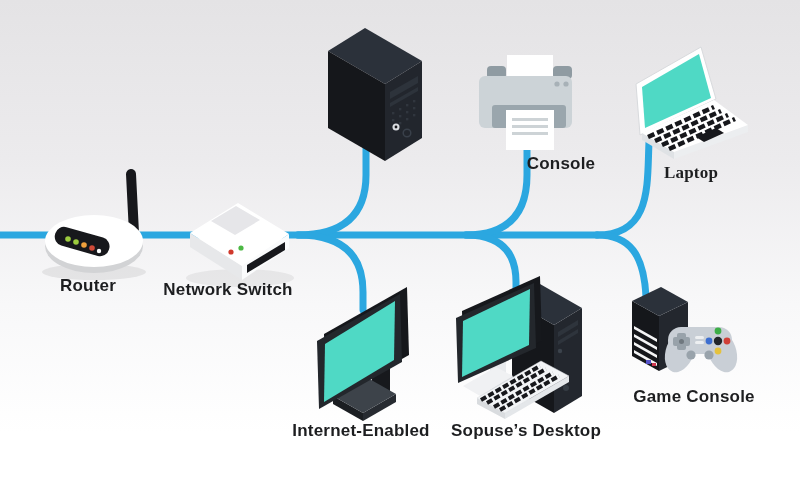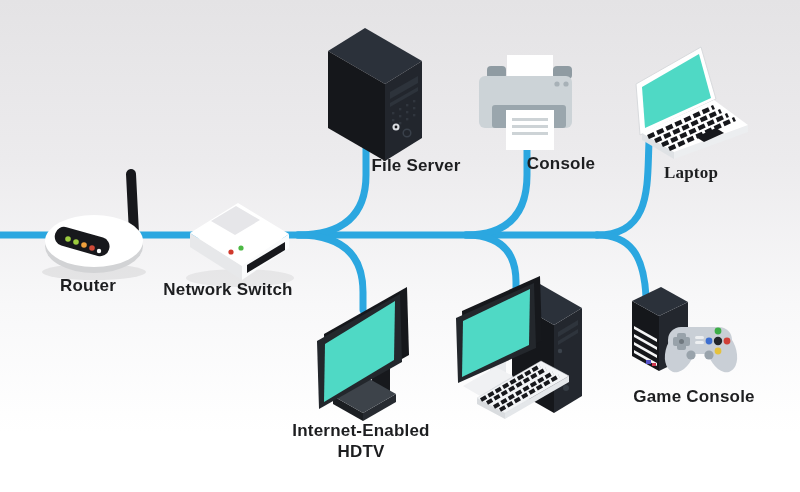--- a/index.html
+++ b/index.html
@@ -178,22 +178,21 @@
       <circle cx="727" cy="341" r="3.4" fill="#d04038"></circle>
       <circle cx="718" cy="351" r="3.4" fill="#e5c23c"></circle>
       <circle cx="691" cy="355" r="4.6" fill="#99a3ab"></circle>
       <circle cx="709" cy="355" r="4.6" fill="#99a3ab"></circle>
     </g>
   </g>
 </svg>
 
   <div class="label" style="left:88px;  top:276px;">Router</div>
   <div class="label" style="left:228px; top:280px;">Network Switch</div>
-  <div class="label" style="left:416px; top:156px;">File Server</div>
   <div class="label" style="left:561px; top:154px;">Console</div>
   <div class="label" style="left:691px; top:163px;font-family:Liberation Serif, serif;">Laptop</div>
   <div class="label" style="left:361px; top:421px;">
     <span style="display:block">Internet-Enabled</span>
-    <span style="display:block">HDTV</span>
   </div>
+  <div class="label" style="left:526px; top:421px;">Sopuse’s Desktop</div>
   <div class="label" style="left:678px; top:387px;margin-left:16px;">Game Console</div>
 
 </div>
 
 </body></html>

